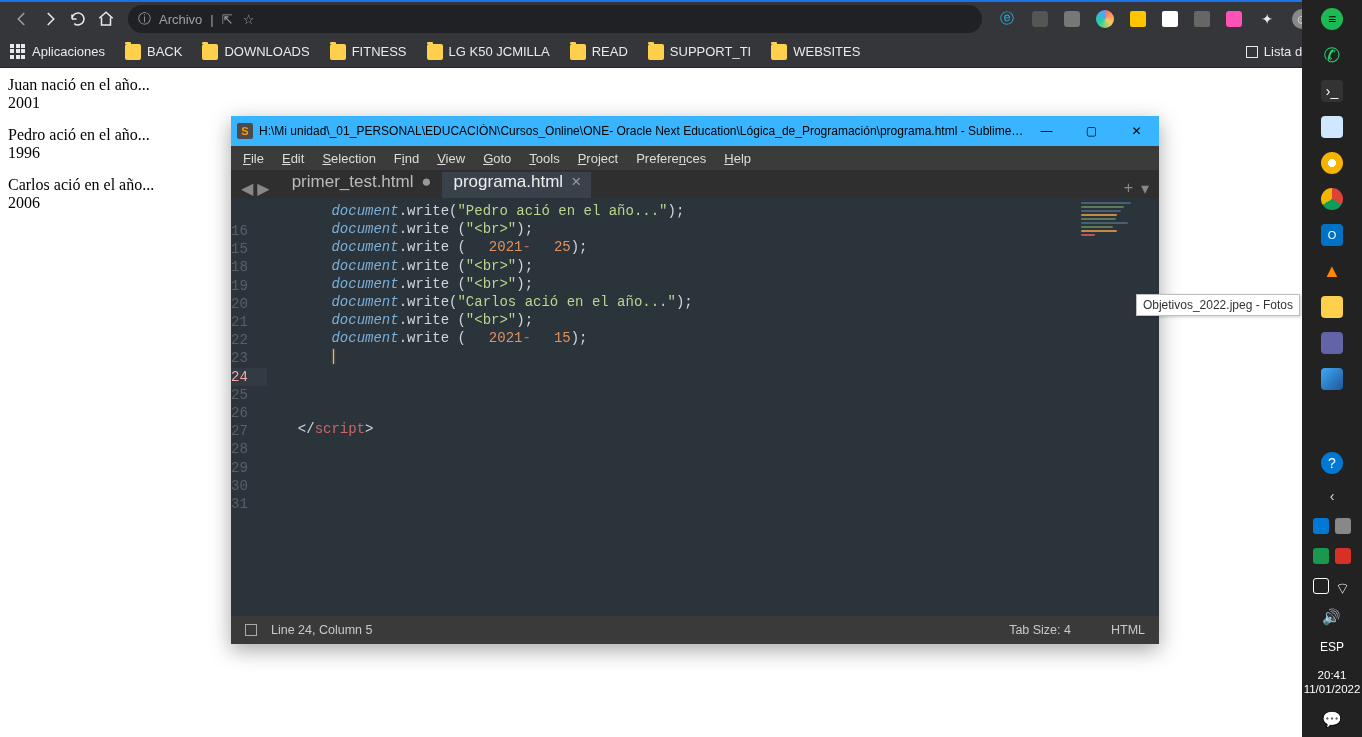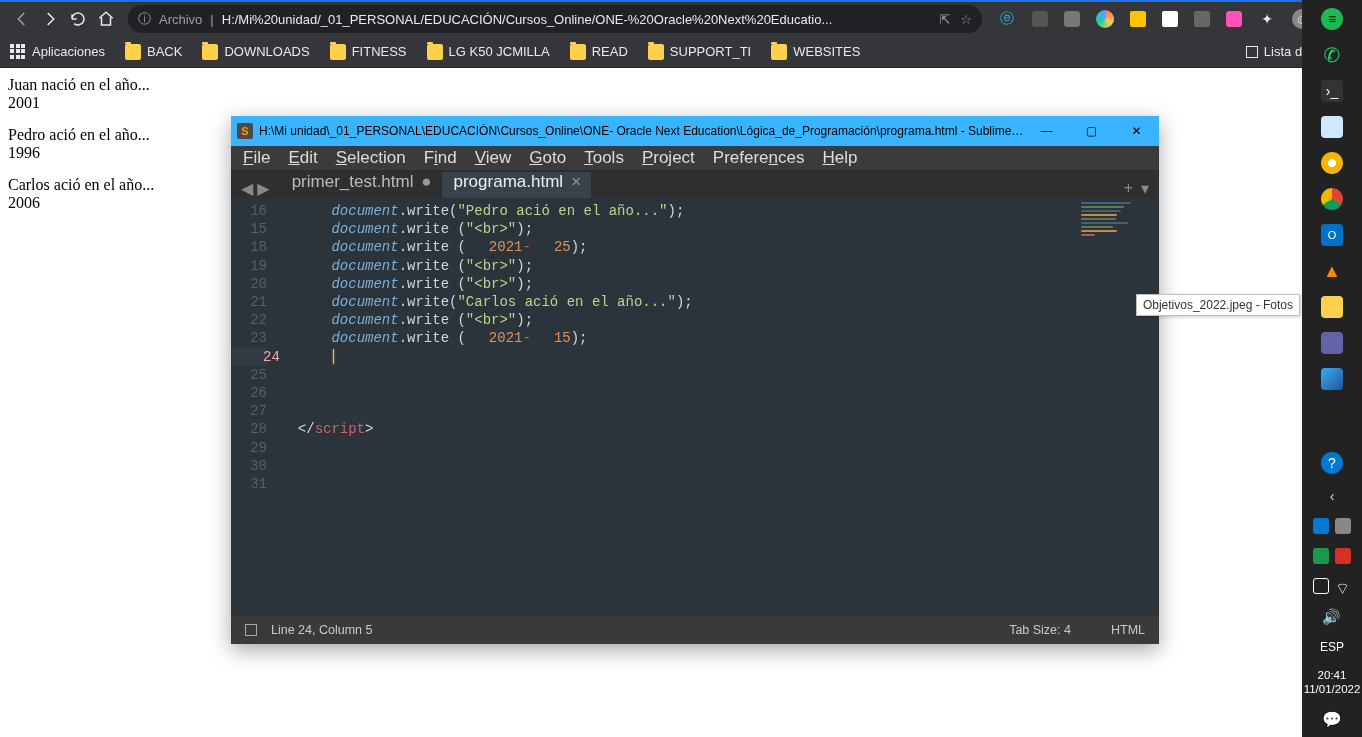--- a/index.html
+++ b/index.html
@@ -32,35 +32,35 @@
 .page-body .block { margin-bottom:14px; }
 
 
 .sublime { position:absolute; left:231px; top:116px; width:928px; height:528px; box-shadow:0 6px 20px rgba(0,0,0,.35); font-family:"Segoe UI",Arial,sans-serif; }
 .st-title { height:30px; background:#39b5ff; display:flex; align-items:center; padding:0 0 0 6px; font-size:12px; color:#000; }
 .st-title-ico { width:16px; height:16px; background:#4b4b4b; color:#ff9800; font-weight:bold; font-size:11px; display:flex; align-items:center; justify-content:center; margin-right:6px; border-radius:2px;}
 .st-title-text { flex:1; white-space:nowrap; overflow:hidden; text-overflow:ellipsis; }
 .winbtns { display:flex; }
 .winbtn { width:45px; height:30px; display:flex; align-items:center; justify-content:center; color:#000; }
 
-.st-menu { height:24px; background:#3b3b3b; display:flex; align-items:center; padding:0 4px; gap:2px; font-size:17px; color:#ddd; }
+.st-menu { height:24px; background:#3b3b3b; display:flex; align-items:center; padding:0 4px; gap:2px; font-size:13px; color:#ddd; }
 .st-menu span { padding:2px 8px; cursor:default; }
 .st-menu span u{ text-decoration:underline; }
 
 .st-tabs { height:28px; background:#2f2f2f; display:flex; align-items:flex-end; position:relative; }
 .tab-arrows { display:flex; align-items:center; gap:4px; padding:0 10px; color:#888; }
 .tab { height:26px; padding:0 28px 0 12px; display:flex; align-items:flex-start; color:#bbb; font-size:17px; position:relative; cursor:pointer; }
 .tab.inactive { background:#2f2f2f; }
 .tab.active { background:#39414a; color:#eee; }
 .tab .dirty, .tab .close { position:absolute; right:10px; color:#999; }
 .tab-right { margin-left:auto; padding:0 10px; color:#888; display:flex; gap:8px; }
 
 .st-body { display:flex; height:418px; background:#2b333b; font-family:Consolas,"Courier New",monospace; font-size:14px; }
-.gutter { width:44px; background:#2b333b; color:#57606a; text-align:right; padding:4px 8px 0 0; line-height:18.2px; }
-.gutter div.current { background:#323b44; color:#fca5a5;padding-left:32px; }
+.gutter { width:44px; background:#2b333b; color:#57606a; padding:4px 8px 0 0; line-height:18.2px;margin-top:20px; }
+.gutter div.current { background:#323b44; color:#fca5a5; }
 .code { flex:1; padding:4px 0 0 6px; color:#cfd6dc; line-height:18.2px; white-space:pre; position:relative; }
 .caret { display:inline-block; width:1px; height:15px; background:#f0b060; vertical-align:middle; margin-left:2px; box-shadow:0 0 2px #f0b060;}
 .minimap { width:84px; background:#2b333b; padding:4px 6px; }
 .minimap-line { height:2px; margin-bottom:2px; border-radius:1px; }
 
 .t-it { color:#7bb0d8; font-style:italic; }
 .t-pn { color:#cfd6dc; }
 .t-str { color:#b8d68c; }
 .t-num { color:#de935f;margin-left:23px; }
 .t-op { color:#cc6666; }
@@ -106,21 +106,20 @@
     </div>
   <div class="nav-btn enabled">
       <svg viewBox="0 0 24 24">
         <path d="M3 11l9-8 9 8M6 10v10h12V10" stroke="currentColor" stroke-width="2" fill="none"></path>
       </svg>
     </div>
   <div class="url-bar">
     <span class="url-prefix">ⓘ</span>
     <span class="url-prefix">Archivo</span>
     <span class="url-prefix">|</span>
-    <span class="url-text">H:/Mi%20unidad/_01_PERSONAL/EDUCACIÓN/Cursos_Online/ONE-%20Oracle%20Next%20Educatio...</span>
     <span class="url-icons">
       <span>⇱</span>
       <span>☆</span>
     </span>
   </div>
   <div class="ext-icons">
     <span class="ext-icon" style="color:#2bb3dd">ⓔ</span>
     <span class="ext-icon" style="background:#555;border-radius:3px;width:16px;height:16px"></span>
     <span class="ext-icon" style="background:#777;border-radius:3px;width:16px;height:16px"></span>
     <span class="ext-icon" style="width:18px;height:18px;background:conic-gradient(#ff6b6b,#feca57,#1dd1a1,#54a0ff);border-radius:50%"></span>

